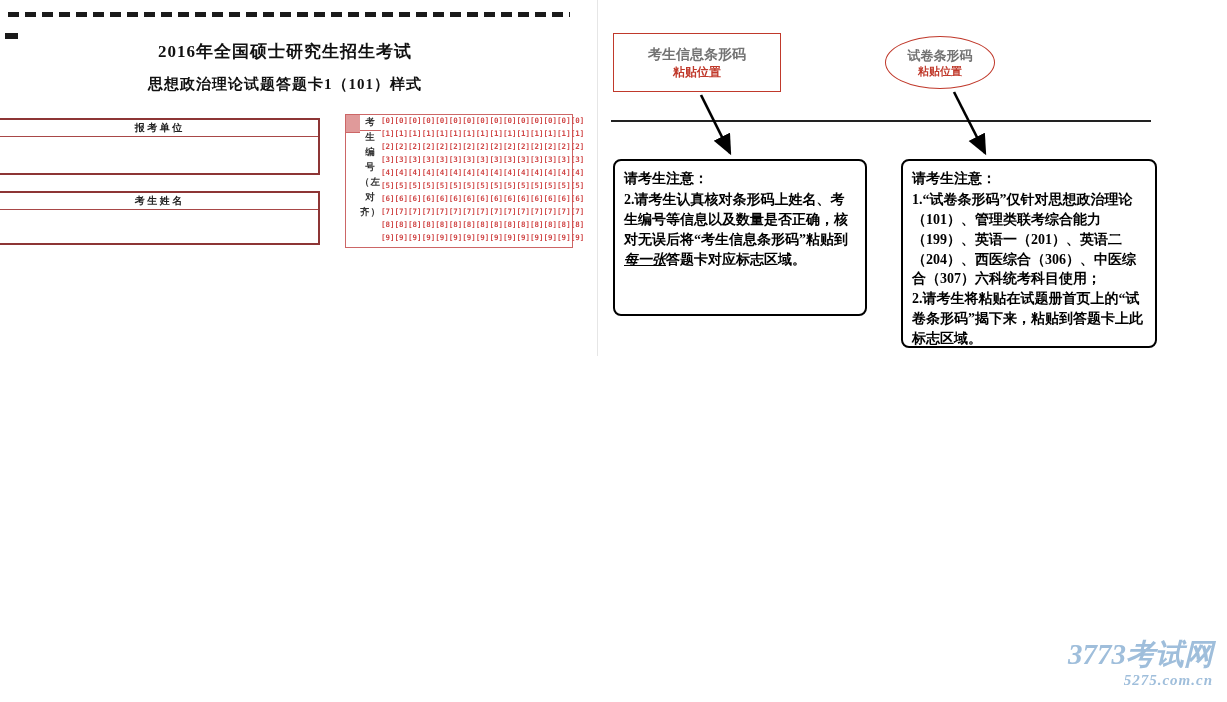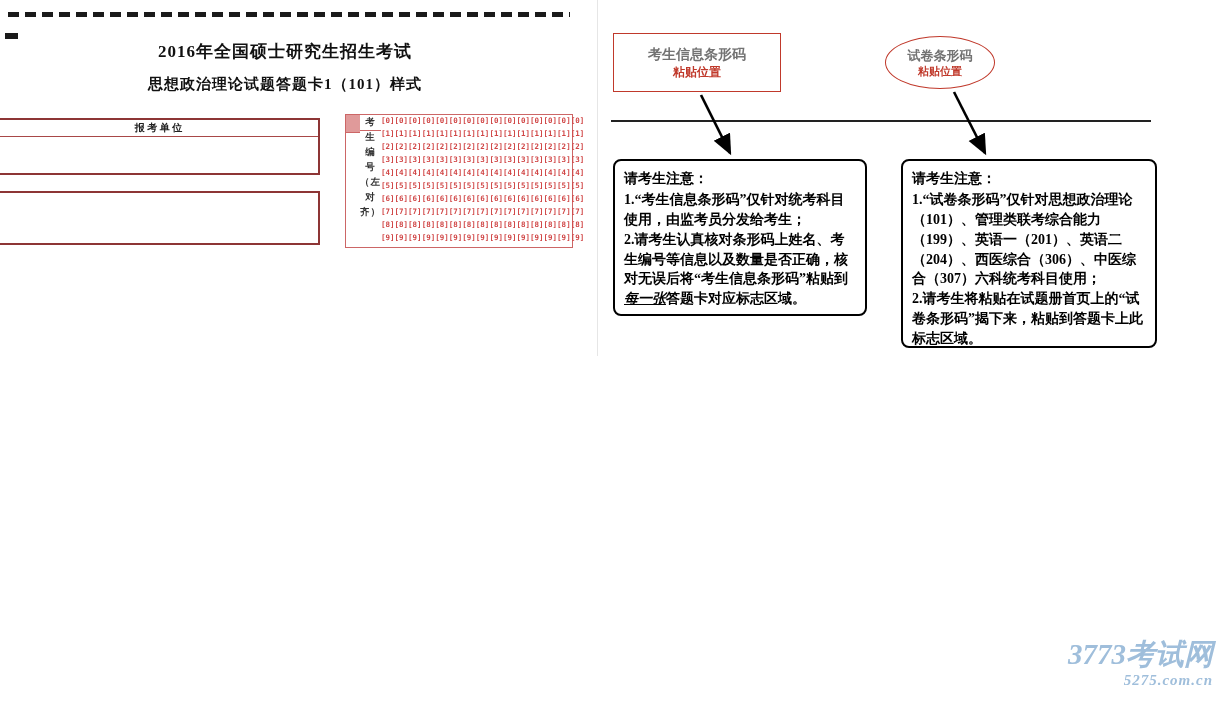--- a/index.html
+++ b/index.html
@@ -77,20 +77,21 @@
 
   <div class="title1">2016年全国硕士研究生招生考试</div>
   <div class="title2">思想政治理论试题答题卡1（101）样式</div>
 
   <div class="formbox" id="unit-box">
     <div class="lbl">报 考 单 位</div>
     <div class="fill"></div>
   </div>
 
   <div class="formbox" id="name-box">
+    <div class="lbl">考 生 姓 名</div>
     <div class="fill"></div>
   </div>
 
   <div class="numgrid">
     <div class="blankrow">
         <div class="gcell"></div>
         <div class="gcell"></div>
         <div class="gcell"></div>
         <div class="gcell"></div>
         <div class="gcell"></div>
@@ -297,21 +298,20 @@
       <marker id="ah" markerWidth="9" markerHeight="8" refX="7" refY="3.5" orient="auto">
         <path d="M0,0 L8,3.5 L0,7 z" fill="#000"></path>
       </marker>
     </defs>
     <line x1="701" y1="95" x2="730" y2="153" stroke="#000" stroke-width="2.6" marker-end="url(#ah)"></line>
     <line x1="954" y1="92" x2="985" y2="153" stroke="#000" stroke-width="2.6" marker-end="url(#ah)"></line>
   </svg>
 
   <div class="notebox" id="note-left">
     <div class="note-title">请考生注意：</div>
-    <div class="note-item">1.“考生信息条形码”仅针对统考科目使用，由监考员分发给考生；</div>
     <div class="note-item"><span>2.请考生认真核对条形码上姓名、考生编号等信息以及数量是否正确，核对无误后将“考生信息条形码”粘贴到</span><span class="em">每一张</span><span>答题卡对应标志区域。</span></div>
   </div>
 
   <div class="notebox" id="note-right">
     <div class="note-title">请考生注意：</div>
     <div class="note-item">1.“试卷条形码”仅针对思想政治理论（101）、管理类联考综合能力（199）、英语一（201）、英语二（204）、西医综合（306）、中医综合（307）六科统考科目使用；</div>
     <div class="note-item">2.请考生将粘贴在试题册首页上的“试卷条形码”揭下来，粘贴到答题卡上此标志区域。</div>
   </div>
 
   <div class="watermark" style="color: rgb(159, 190, 219);">

